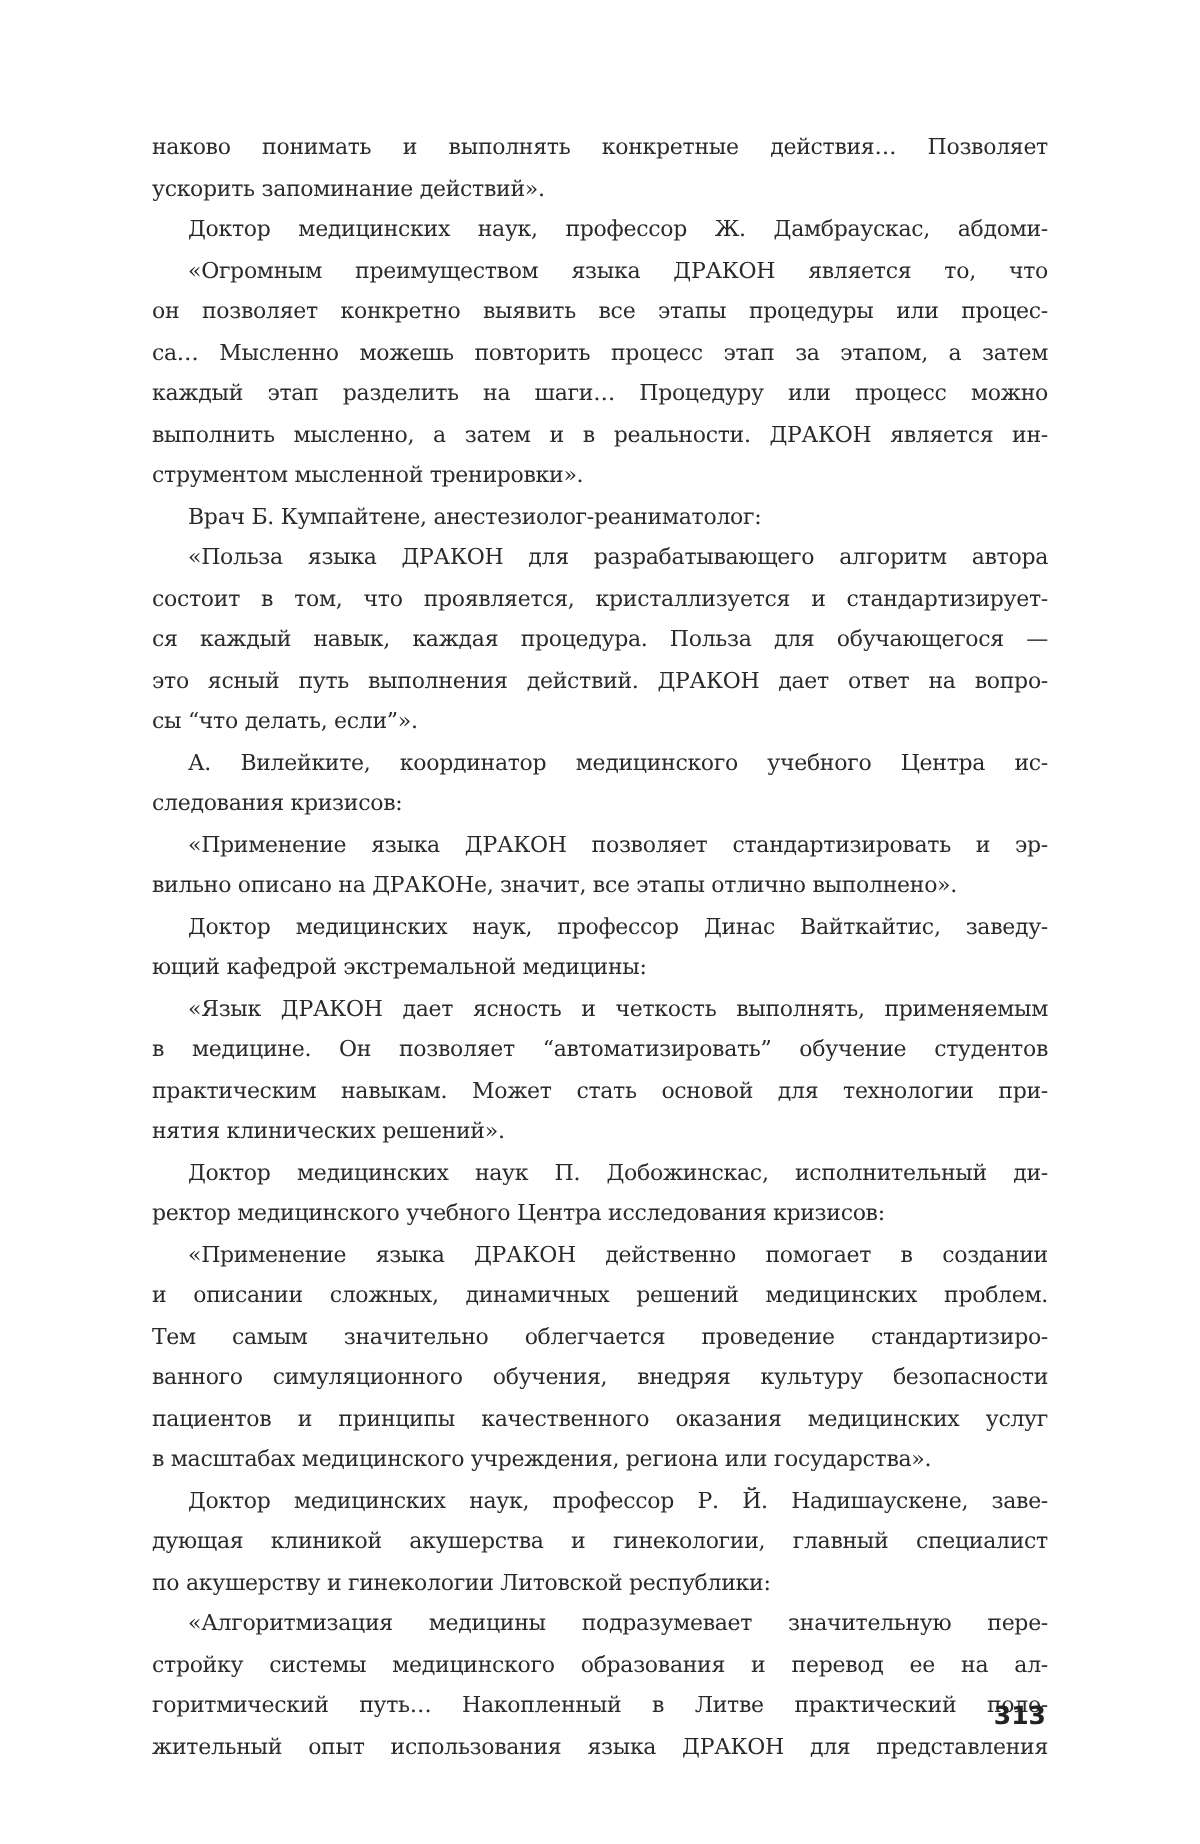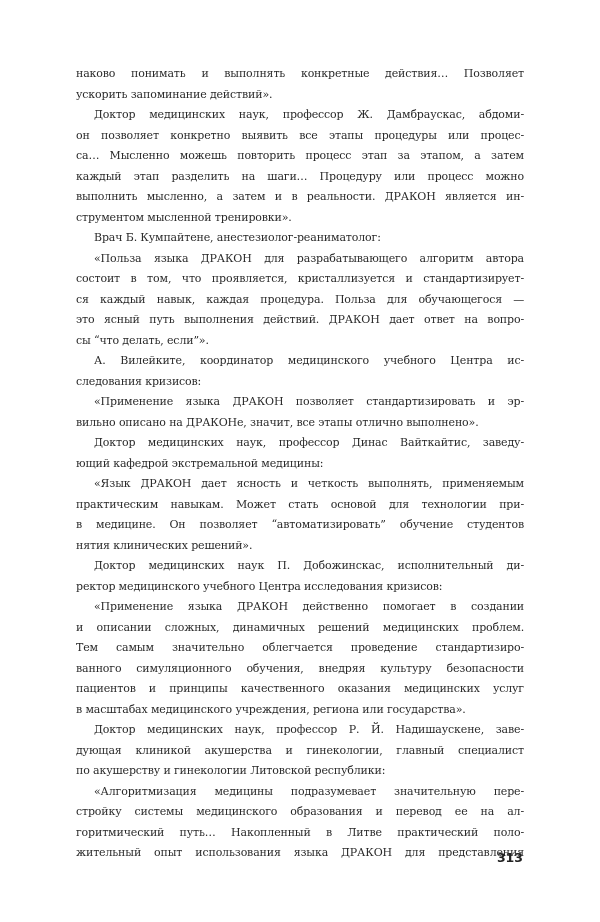--- a/index.html
+++ b/index.html
@@ -48,40 +48,41 @@
       margin-left: 16px;
     }
   </style>
 </head>
 <body>
 
 <div class="page" id="page-body">
     <span class="line">наково понимать и выполнять конкретные действия… Позволяет</span>
     <span class="line last">ускорить запоминание действий».</span>
     <span class="line indent">Доктор медицинских наук, профессор Ж. Дамбраускас, абдоми-</span>
+    <span class="line indent">«Огромным преимуществом языка ДРАКОН является то, что</span>
     <span class="line">он позволяет конкретно выявить все этапы процедуры или процес-</span>
     <span class="line">са… Мысленно можешь повторить процесс этап за этапом, а затем</span>
     <span class="line">каждый этап разделить на шаги… Процедуру или процесс можно</span>
     <span class="line">выполнить мысленно, а затем и в реальности. ДРАКОН является ин-</span>
     <span class="line last">струментом мысленной тренировки».</span>
     <span class="line indent last">Врач Б. Кумпайтене, анестезиолог-реаниматолог:</span>
     <span class="line indent">«Польза языка ДРАКОН для разрабатывающего алгоритм автора</span>
     <span class="line">состоит в том, что проявляется, кристаллизуется и стандартизирует-</span>
     <span class="line">ся каждый навык, каждая процедура. Польза для обучающегося —</span>
     <span class="line">это ясный путь выполнения действий. ДРАКОН дает ответ на вопро-</span>
     <span class="line last">сы “что делать, если”».</span>
     <span class="line indent">А. Вилейките, координатор медицинского учебного Центра ис-</span>
     <span class="line last">следования кризисов:</span>
     <span class="line indent">«Применение языка ДРАКОН позволяет стандартизировать и эр-</span>
     <span class="line last">вильно описано на ДРАКОНе, значит, все этапы отлично выполнено».</span>
     <span class="line indent">Доктор медицинских наук, профессор Динас Вайткайтис, заведу-</span>
     <span class="line last">ющий кафедрой экстремальной медицины:</span>
     <span class="line indent">«Язык ДРАКОН дает ясность и четкость выполнять, применяемым</span>
+    <span class="line">в медицине. Он позволяет “автоматизировать” обучение студентов</span>
     <span class="line">практическим навыкам. Может стать основой для технологии при-</span>
-    <span class="line">в медицине. Он позволяет “автоматизировать” обучение студентов</span>
     <span class="line last">нятия клинических решений».</span>
     <span class="line indent">Доктор медицинских наук П. Добожинскас, исполнительный ди-</span>
     <span class="line last">ректор медицинского учебного Центра исследования кризисов:</span>
     <span class="line indent">«Применение языка ДРАКОН действенно помогает в создании</span>
     <span class="line">и описании сложных, динамичных решений медицинских проблем.</span>
     <span class="line">Тем самым значительно облегчается проведение стандартизиро-</span>
     <span class="line">ванного симуляционного обучения, внедряя культуру безопасности</span>
     <span class="line">пациентов и принципы качественного оказания медицинских услуг</span>
     <span class="line last">в масштабах медицинского учреждения, региона или государства».</span>
     <span class="line indent">Доктор медицинских наук, профессор Р. Й. Надишаускене, заве-</span>

